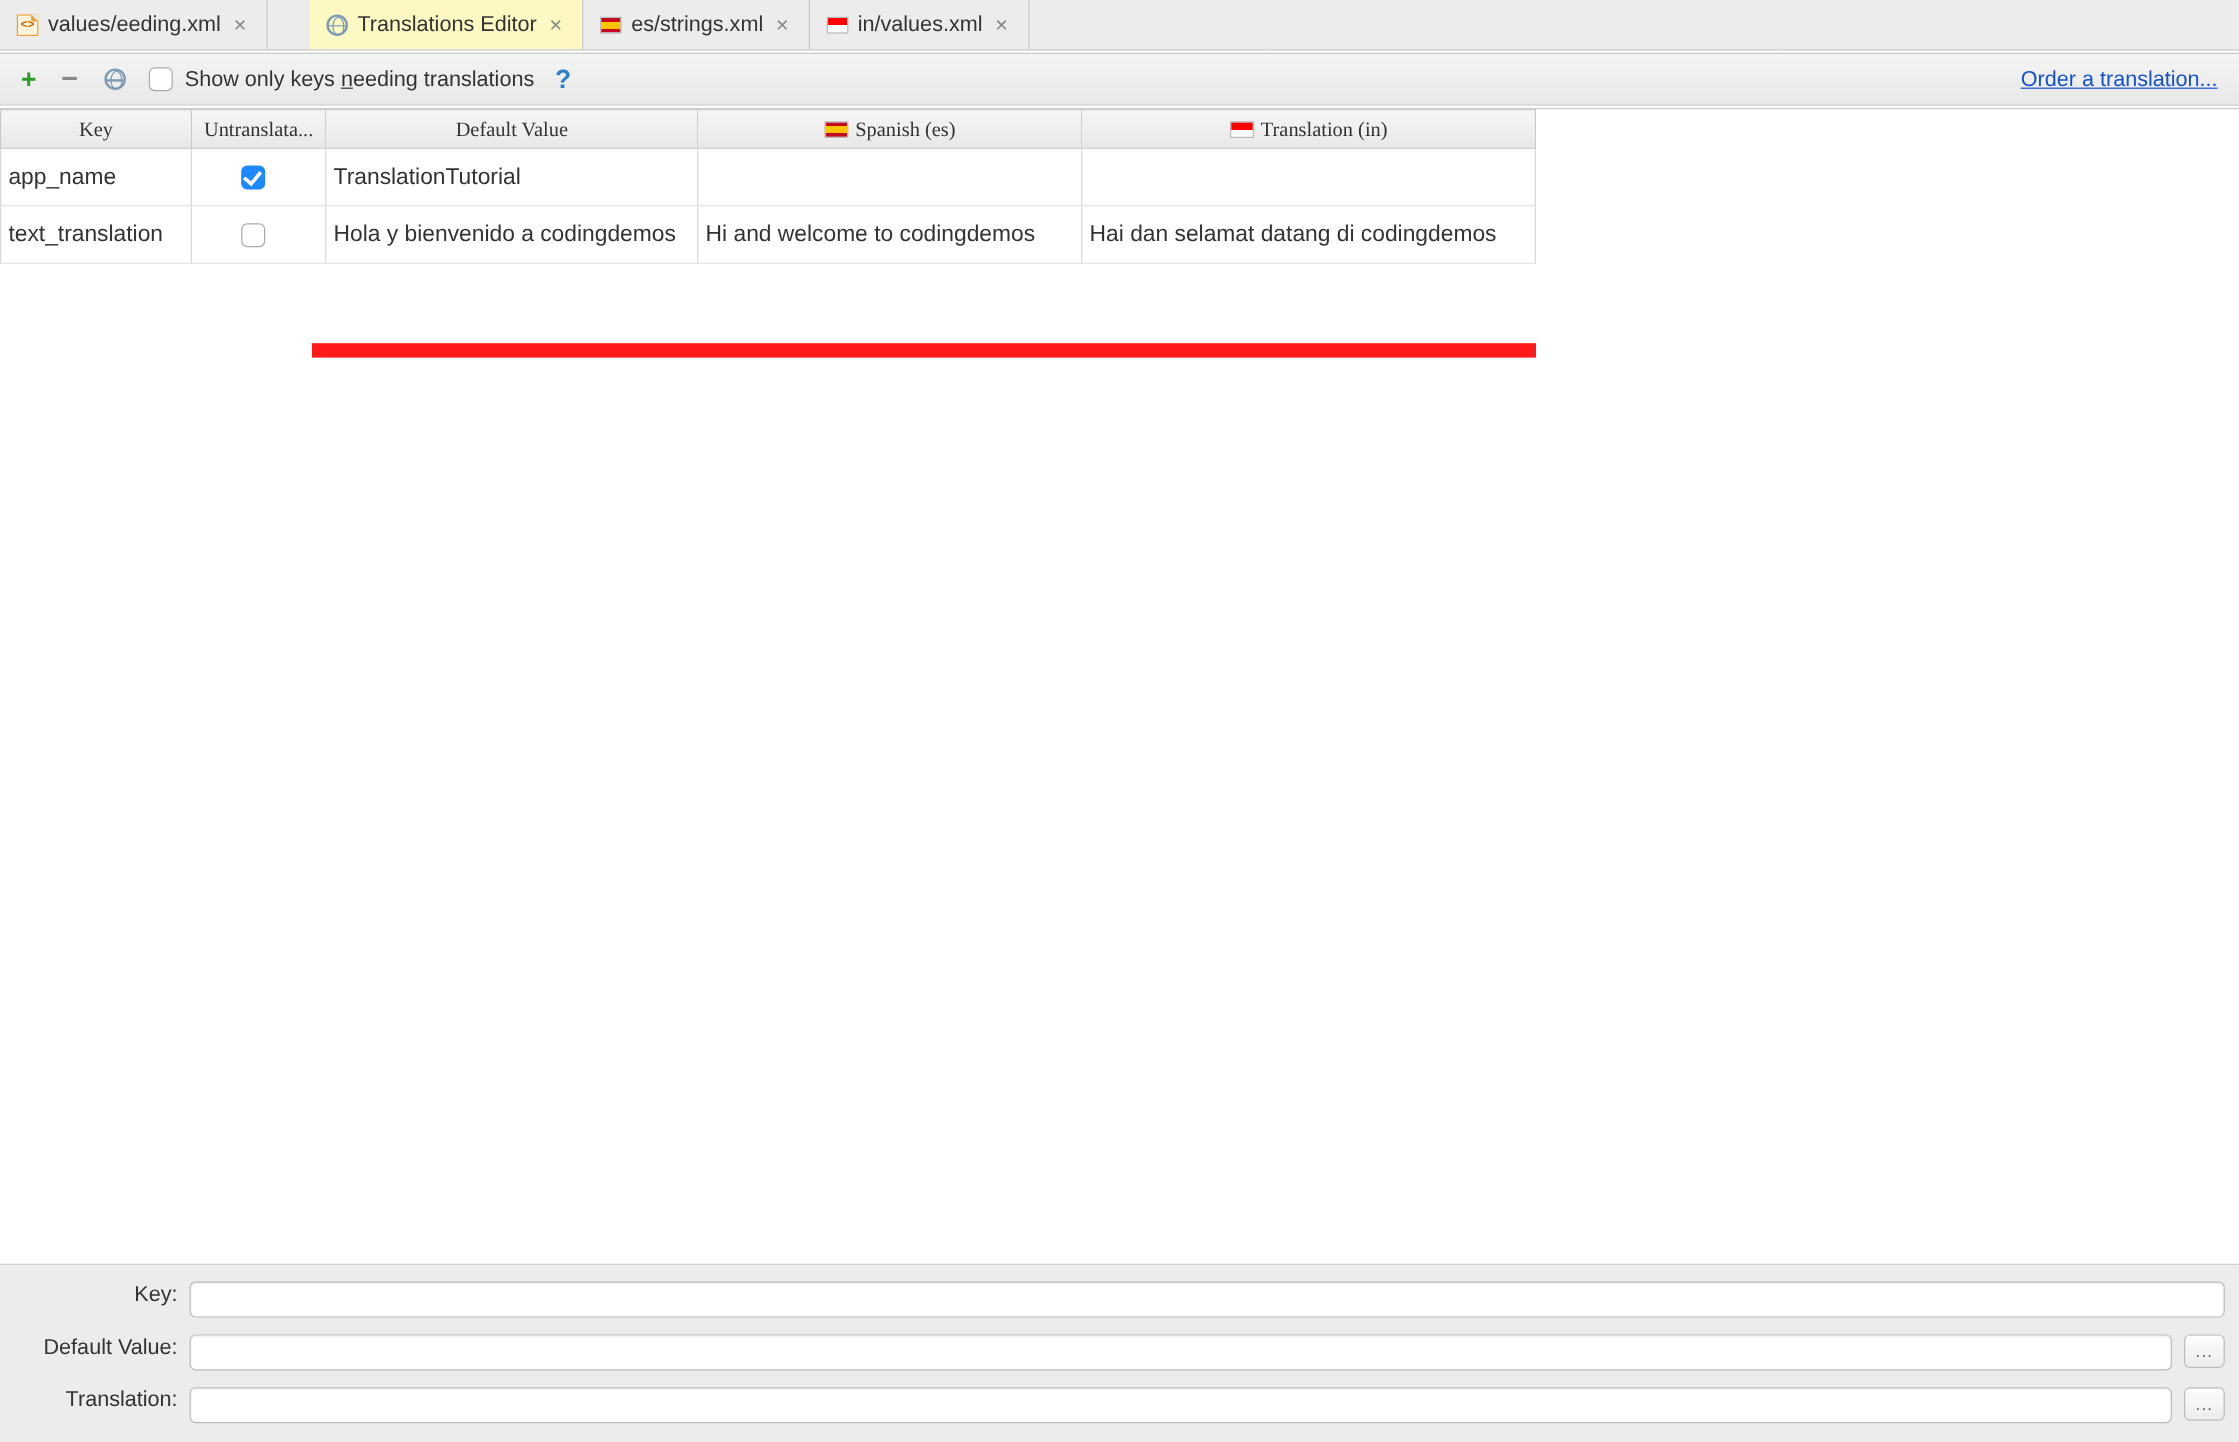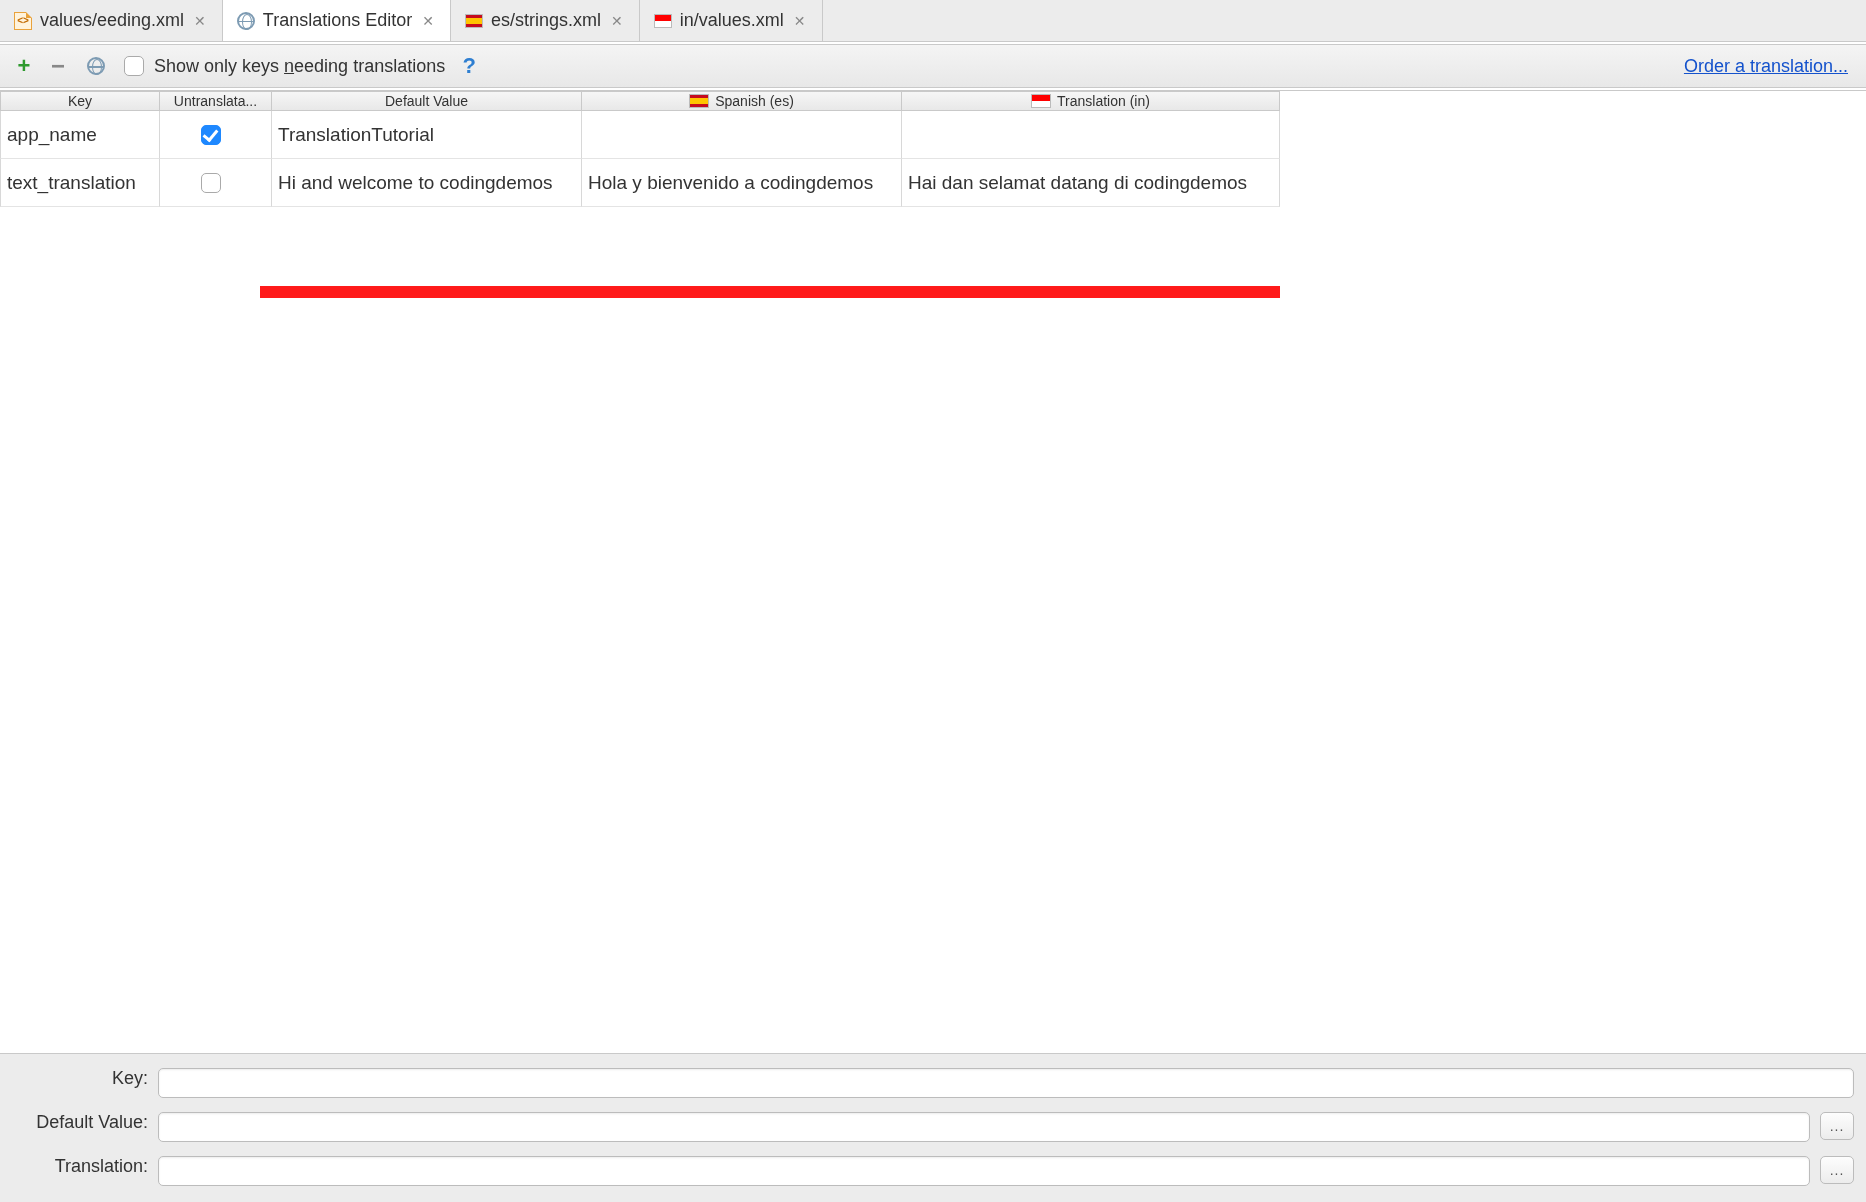--- a/index.html
+++ b/index.html
@@ -27,22 +27,23 @@
     display: flex;
     align-items: center;
     padding: 0 14px;
     gap: 8px;
     border-right: 1px solid #c9c9c9;
     background: #ececec;
     cursor: default;
     white-space: nowrap;
   }
   .tab.active {
-    background: #ffffff;
+    background: #fef9c3;
     position: relative;
+    margin-left: 35px;
   }
   .tab-label { color: #333; }
   .tab .close-x {
     color: #888;
     font-size: 14px;
     line-height: 1;
     padding: 0 2px;
     cursor: pointer;
   }
   .tab-icon { width: 18px; height: 14px; display:inline-flex; align-items:center; justify-content:center; }
@@ -120,25 +121,25 @@
   
   .grid {
     display:grid;
     grid-template-columns: 160px 112px 310px 320px 378px;
     align-content:start;
   }
   .hdr {
     background: linear-gradient(to bottom,#f6f6f6,#e8e8e8);
     border:1px solid #c9c9c9;
     border-left:none;
-    height:20px;
+    height:33px;
     display:flex; align-items:center; justify-content:center;
-    font-size:14px; color:#333;
+    font-size:17px; color:#333;
     gap:6px;
-    overflow:hidden; white-space:nowrap;
+    overflow:hidden; white-space:nowrap;font-family:Liberation Serif, serif;
   }
   .hdr:first-child{ border-left:1px solid #c9c9c9;}
   .cell {
     border-right:1px solid #d8d8d8;
     border-bottom:1px solid #e4e4e4;
     height:48px;
     display:flex; align-items:center;
     padding:0 6px;
     font-size:19px;
     white-space:nowrap; overflow:hidden;
@@ -263,22 +264,22 @@
         <span class="chk checked"></span>
       </div>
   <div class="cell">TranslationTutorial</div>
   <div class="cell"></div>
   <div class="cell"></div>
 
   <div class="cell">text_translation</div>
   <div class="cell center">
         <span class="chk"></span>
       </div>
+  <div class="cell">Hola y bienvenido a codingdemos</div>
   <div class="cell">Hi and welcome to codingdemos</div>
-  <div class="cell">Hola y bienvenido a codingdemos</div>
   <div class="cell">Hai dan selamat datang di codingdemos</div>
 </div>
 
 <div class="middle">
 </div>
 <div class="red-bar"></div>
 
 <div class="bottom">
   <div class="form-row">
     <span class="form-label">Key:</span>

